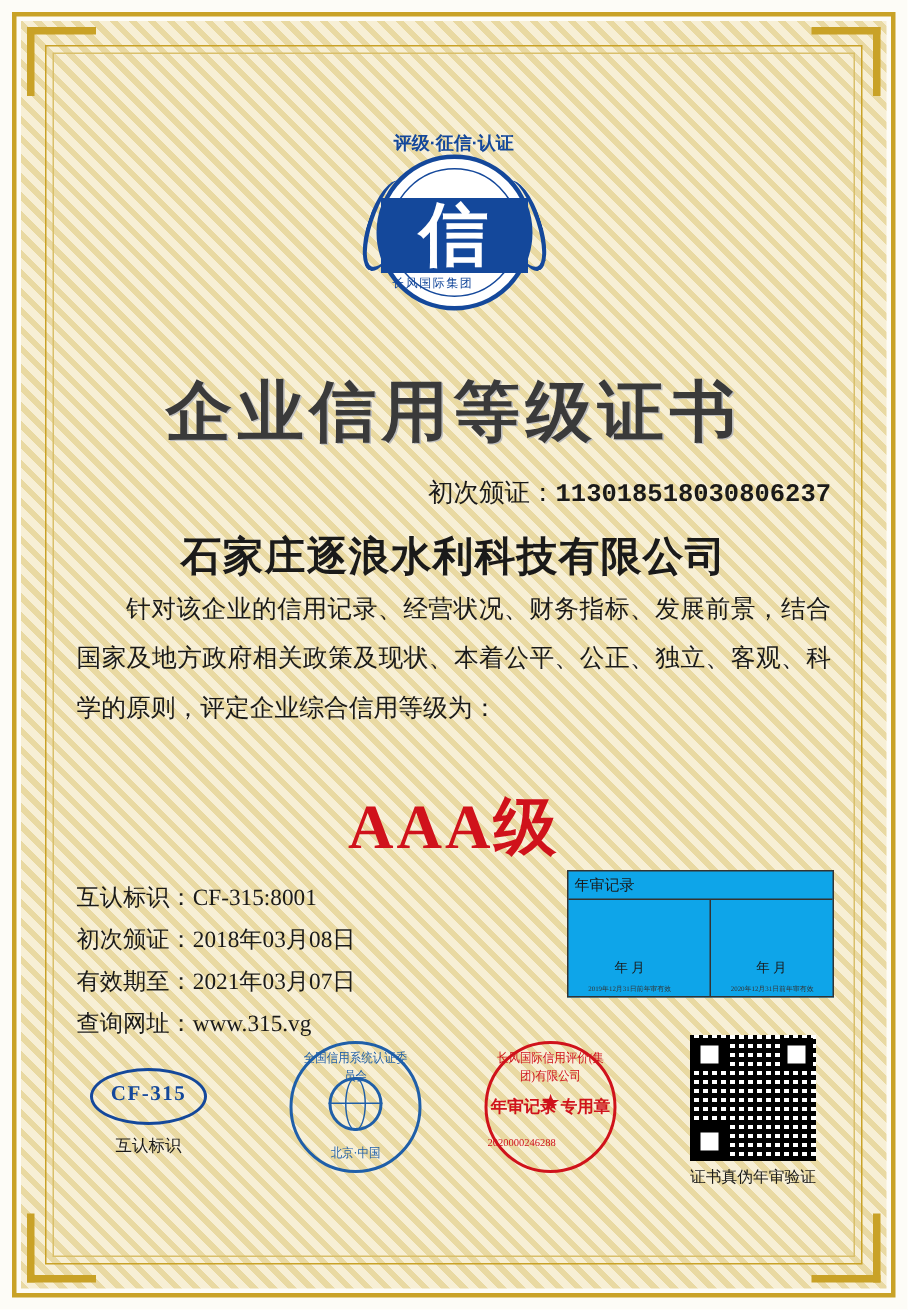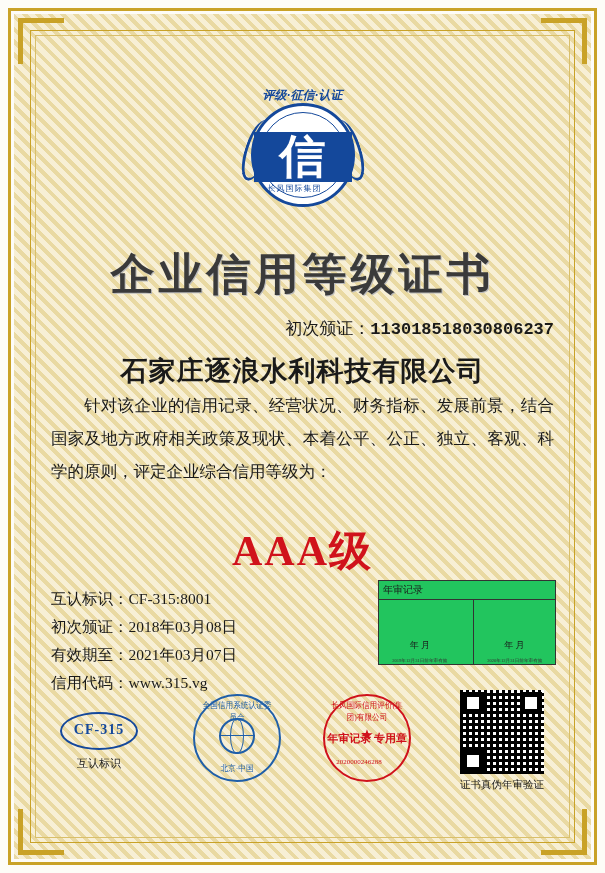--- a/index.html
+++ b/index.html
@@ -91,21 +91,20 @@
   }
   .arc-top {
     position: absolute;
     top: 2px;
     width: 100%;
     text-align: center;
     font-family: "Liberation Sans", sans-serif;
     font-weight: bold;
     font-size: 12px;
     color: #14489b;
-    font-style: italic;
   }
   .emblem-circle {
     position: absolute;
     left: 18px;
     top: 18px;
     width: 104px;
     height: 104px;
     border-radius: 50%;
     border: 3px solid #14489b;
     background: #ffffff;
@@ -134,21 +133,21 @@
     font-size: 46px;
     line-height: 54px;
     color: #ffffff;
     font-family: "Liberation Serif", serif;
     font-weight: bold;
   }
   .emblem-bottom-band {
     position: absolute;
     left: 8px; right: 24px;
     bottom: 10px;
-    text-align: center;
+    text-align: left;
     font-size: 8px;
     color: #14489b;
     letter-spacing: 1px;
   }
   .emblem-leaf-l, .emblem-leaf-r {
     position: absolute;
     top: 34px;
     width: 20px;
     height: 60px;
     border-radius: 50% 50% 50% 50%;
@@ -228,21 +227,21 @@
   }
 
   
   .review-box {
     position: absolute;
     top: 535px;
     right: 4px;
     width: 178px;
     border: 1px solid #333;
     box-sizing: border-box;
-    background: #22c55e;
+    background: #0ea5e9;
   }
   .review-title {
     font-size: 10px;
     padding: 2px 4px;
     border-bottom: 1px solid #333;
     color: #1a1a1a;
   }
   .review-cells {
     display: flex;
     height: 64px;
@@ -381,21 +380,20 @@
   }
   .globe::after {
     left: -2px; top: 15px;
     width: 36px; height: 2px;
     border-width: 1.5px 0 0 0;
   }
   .seal-serial {
     position: absolute;
     bottom: 14px;
     left: 0; right: 16px;
-    text-align: center;
     font-size: 7px;
     color: #d0121b;
   }
 
   
   .qr-wrap {
     position: absolute;
     right: 10px;
     top: 4px;
     width: 96px;
@@ -473,21 +471,21 @@
     <div class="company-name">石家庄逐浪水利科技有限公司</div>
 
     <div class="body-text">针对该企业的信用记录、经营状况、财务指标、发展前景，结合国家及地方政府相关政策及现状、本着公平、公正、独立、客观、科学的原则，评定企业综合信用等级为：</div>
 
     <div class="grade">AAA级</div>
 
     <div class="details">
       <div>互认标识：CF-315:8001</div>
       <div>初次颁证：2018年03月08日</div>
       <div>有效期至：2021年03月07日</div>
-      <div>信用代码：www.315.vg</div>
+      <div>查询网址：www.315.vg</div>
     </div>
 
     <div class="review-box">
       <div class="review-title">年审记录</div>
       <div class="review-cells">
         <div class="review-cell">
           <div class="ym">年  月</div>
           <div class="valid">2019年12月31日前年审有效</div>
         </div>
         <div class="review-cell">

